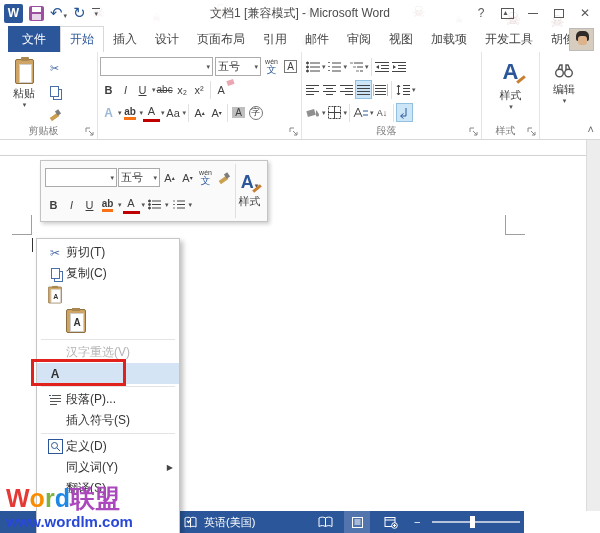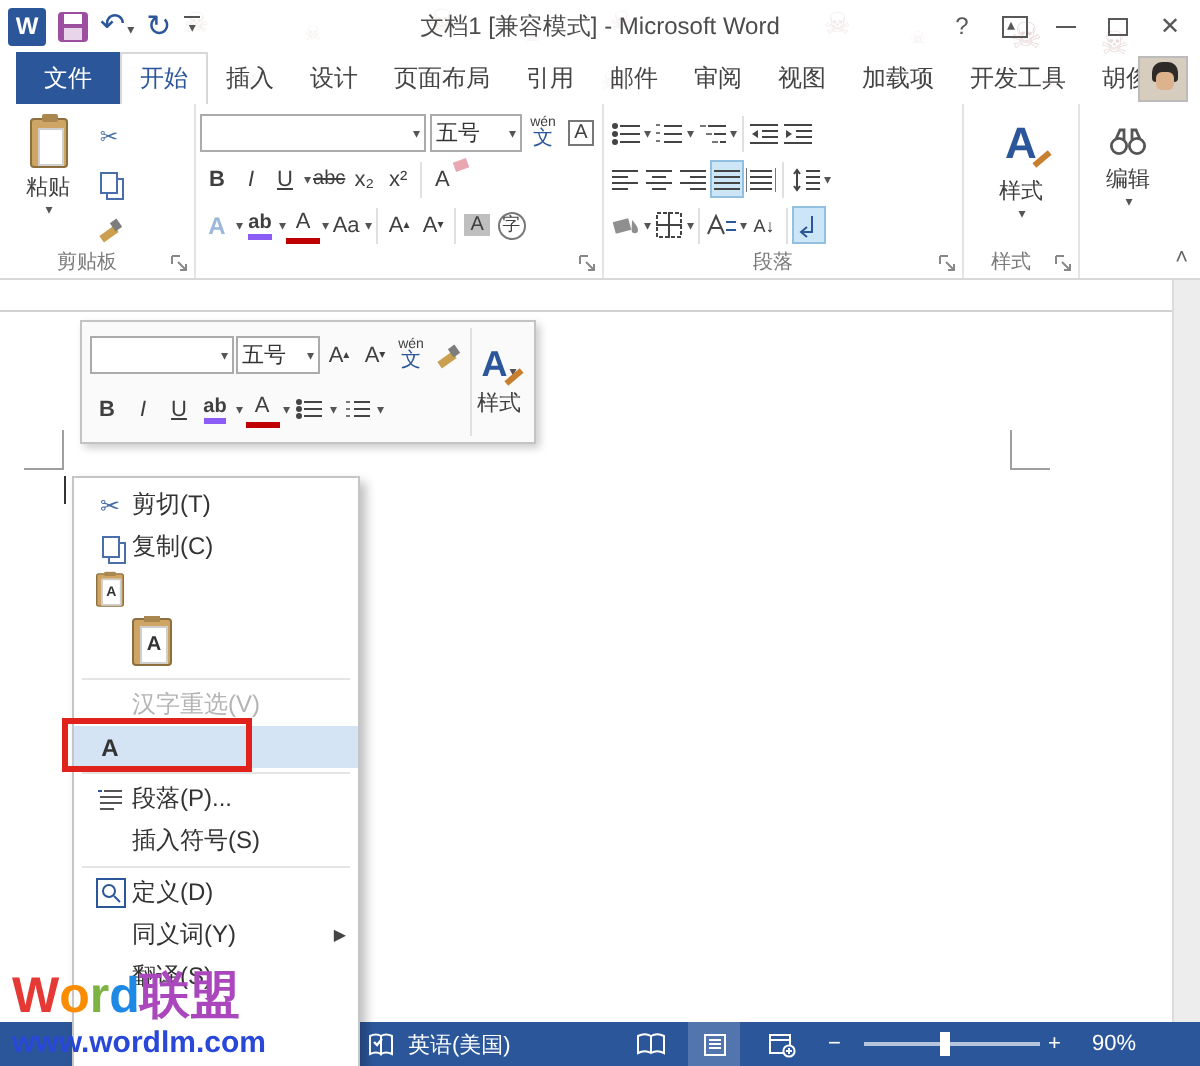--- a/index.html
+++ b/index.html
@@ -47,21 +47,21 @@
   .rrow { display:flex; align-items:center; height:23px; }
   .ric { display:inline-flex; align-items:center; justify-content:center; min-width:17px; height:19px; font-size:11px; color:#3f3f3f; padding:0 1px; }
   .ric b { font-weight:bold; } .ric i { font-style:italic; }
   .u-line { text-decoration:underline; }
   .strike { text-decoration:line-through; font-size:10px; }
   .combo { background:#fff; border:1px solid #ababab; height:19px; display:flex; align-items:center; font-size:11px; color:#333; padding:0 2px; }
   .combo .dd { margin-left:auto; }
   .sep-v { width:1px; height:18px; background:#e0e0e0; margin:0 2px; }
   .active-ctl { background:#cde6f7; border:1px solid #92c0e0; }
   .hl-ab { position:relative; font-size:10px; font-weight:bold; }
-  .hl-ab u { text-decoration:none; border-bottom:3px solid #8b5cf6; }
+  .hl-ab u { text-decoration:none; border-bottom:3px solid #f97316; }
   .fc-a { border-bottom:3px solid #c00000; line-height:1; }
   .pinyin { display:flex; flex-direction:column; align-items:center; justify-content:center; font-size:7px; line-height:1; color:#3f3f3f; }
   .pinyin .py-b { font-size:10px; color:#2b579a; }
   .boxed-a { border:1px solid #777; padding:0 2px; font-size:10px; }
   .shaded-a { background:#bfbfbf; padding:0 3px; font-size:10px; }
   .circled { border:1px solid #777; border-radius:50%; width:14px; height:14px; display:flex; align-items:center; justify-content:center; font-size:9px; }
   .eff-a { color:#9cb8d8; font-weight:bold; font-size:12px; }
   .clear-a { position:relative; font-size:11px; }
   .clear-a::after { content:""; position:absolute; right:-4px; top:0; width:7px; height:5px; background:#e8a7b1; transform:rotate(-20deg); }
   .grow-a::after { content:"▴"; font-size:6px; vertical-align:super; color:#3f3f3f; }
@@ -103,21 +103,21 @@
   .msep { height:1px; background:#e4e4e4; margin:2px 4px; }
   .mi-pastebtn { height:32px; }
   .paste-small { width:20px; height:24px; background:#cfa566; border:1px solid #8d6e3f; border-radius:2px; position:relative; }
   .paste-small::before { content:""; position:absolute; top:-2px; left:5px; width:8px; height:3px; background:#a9874f; }
   .paste-small::after { content:"A"; position:absolute; top:3px; left:3px; width:12px; height:17px; background:#fff; border:1px solid #cfcfcf; font-size:10px; font-weight:bold; color:#333; display:flex; align-items:center; justify-content:center; }
   .def-ic { width:15px; height:15px; border:1px solid #2b579a; display:flex; align-items:center; justify-content:center; }
   .submenu-arrow { position:absolute; right:6px; font-size:8px; color:#444; }
   .redbox { position:absolute; left:31px; top:359px; width:95px; height:27px; border:3px solid #e0211c; z-index:7; }
 
   
-  .statusbar { position:absolute; left:0; top:511px; width:600px; height:22px; background:#2b579a; color:#fff; z-index:3; font-size:11px; }
+  .statusbar { position:absolute; left:0; top:511px; width:524px; height:22px; background:#2b579a; color:#fff; z-index:3; font-size:11px; }
   .sb-item { position:absolute; top:0; height:22px; display:flex; align-items:center; }
   .zoom-track { position:absolute; left:432px; top:10px; width:88px; height:2px; background:rgba(255,255,255,.65); }
   .zoom-thumb { position:absolute; left:470px; top:5px; width:5px; height:12px; background:#fff; }
   .viewbtn { justify-content:center; width:26px; }
   .viewbtn.current { background:rgba(255,255,255,.18); }
 
   
   .watermark { position:absolute; left:6px; top:486px; z-index:9; line-height:1; pointer-events:none; }
   .wm-title { font-size:25px; font-weight:bold; letter-spacing:0; }
   .wm-title span { display:inline-block; }

